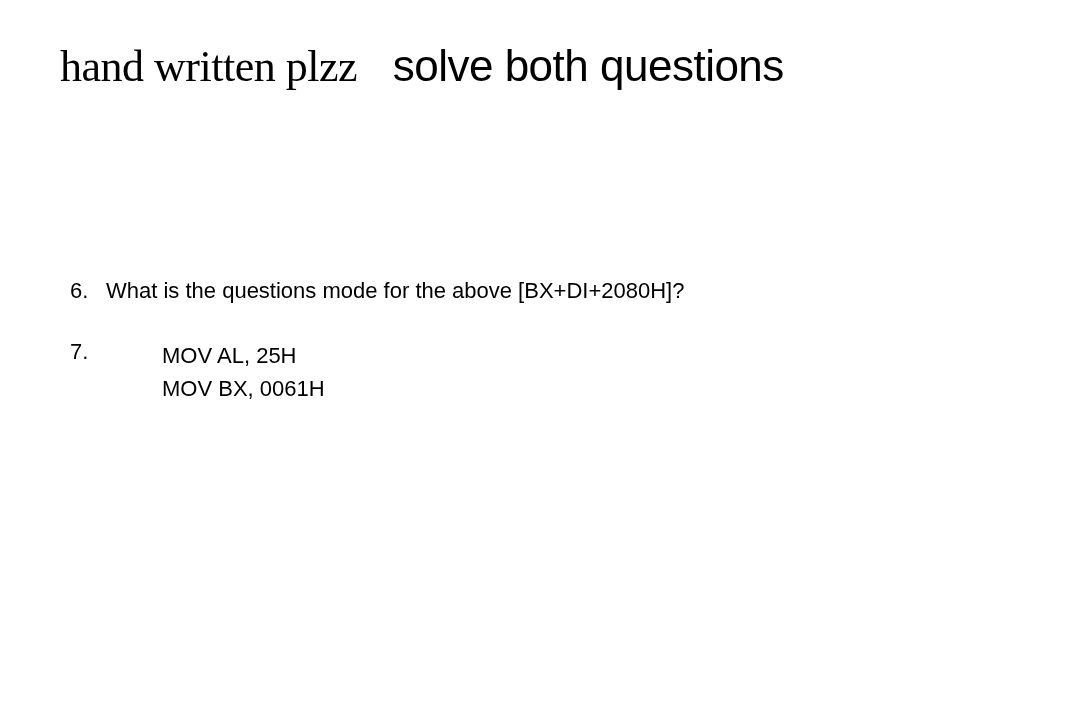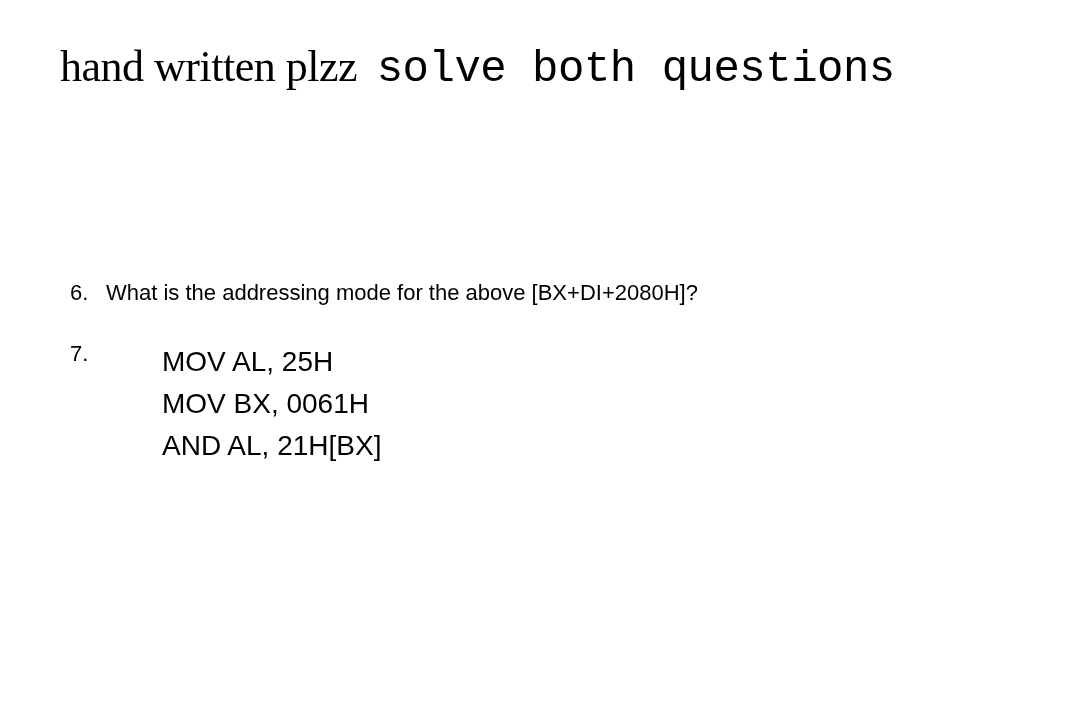--- a/index.html
+++ b/index.html
@@ -21,68 +21,66 @@
       letter-spacing: -0.5px;
       margin-bottom: 180px;
       line-height: 1.2;
     }
     .header-part-1 {
       display: inline;
       font-family: Liberation Serif, serif;
     }
     .header-part-2 {
       display: inline;
-      margin-left: 8px;
-      font-family: Liberation Mono, monospace;
+      margin-left: 24px;
     }
     .question-list {
       font-size: 22px;
       line-height: 1.5;
       padding-left: 10px;
     }
     .question-item {
       display: flex;
       margin-bottom: 28px;
     }
     .question-number {
       min-width: 36px;
       padding-right: 8px;
     }
     .question-body {
       flex: 1;
     }
     .code-block {
       margin-top: 4px;
       margin-left: 56px;
-      font-size: 28px;
+      font-size: 22px;
       line-height: 1.5;
     }
     .code-line {
       display: block;
     }
   </style>
 </head>
 <body>
 
 <div class="header">
   <span class="header-part-1">hand written plzz</span>
   <span class="header-part-2">solve both questions</span>
 </div>
 
 <div class="question-list">
 
   <div class="question-item">
     <div class="question-number">6.</div>
-    <div class="question-body">What is the addressing mode for the above [BX+DI+2080H]?</div>
+    <div class="question-body">What is the questions mode for the above [BX+DI+2080H]?</div>
   </div>
 
   <div class="question-item">
     <div class="question-number">7.</div>
     <div class="question-body">
       <div class="code-block">
         <span class="code-line">MOV AL, 25H</span>
         <span class="code-line">MOV BX, 0061H</span>
-        <span class="code-line">AND AL, 21H[BX]</span>
       </div>
     </div>
   </div>
 
 </div>
 
 </body></html>

